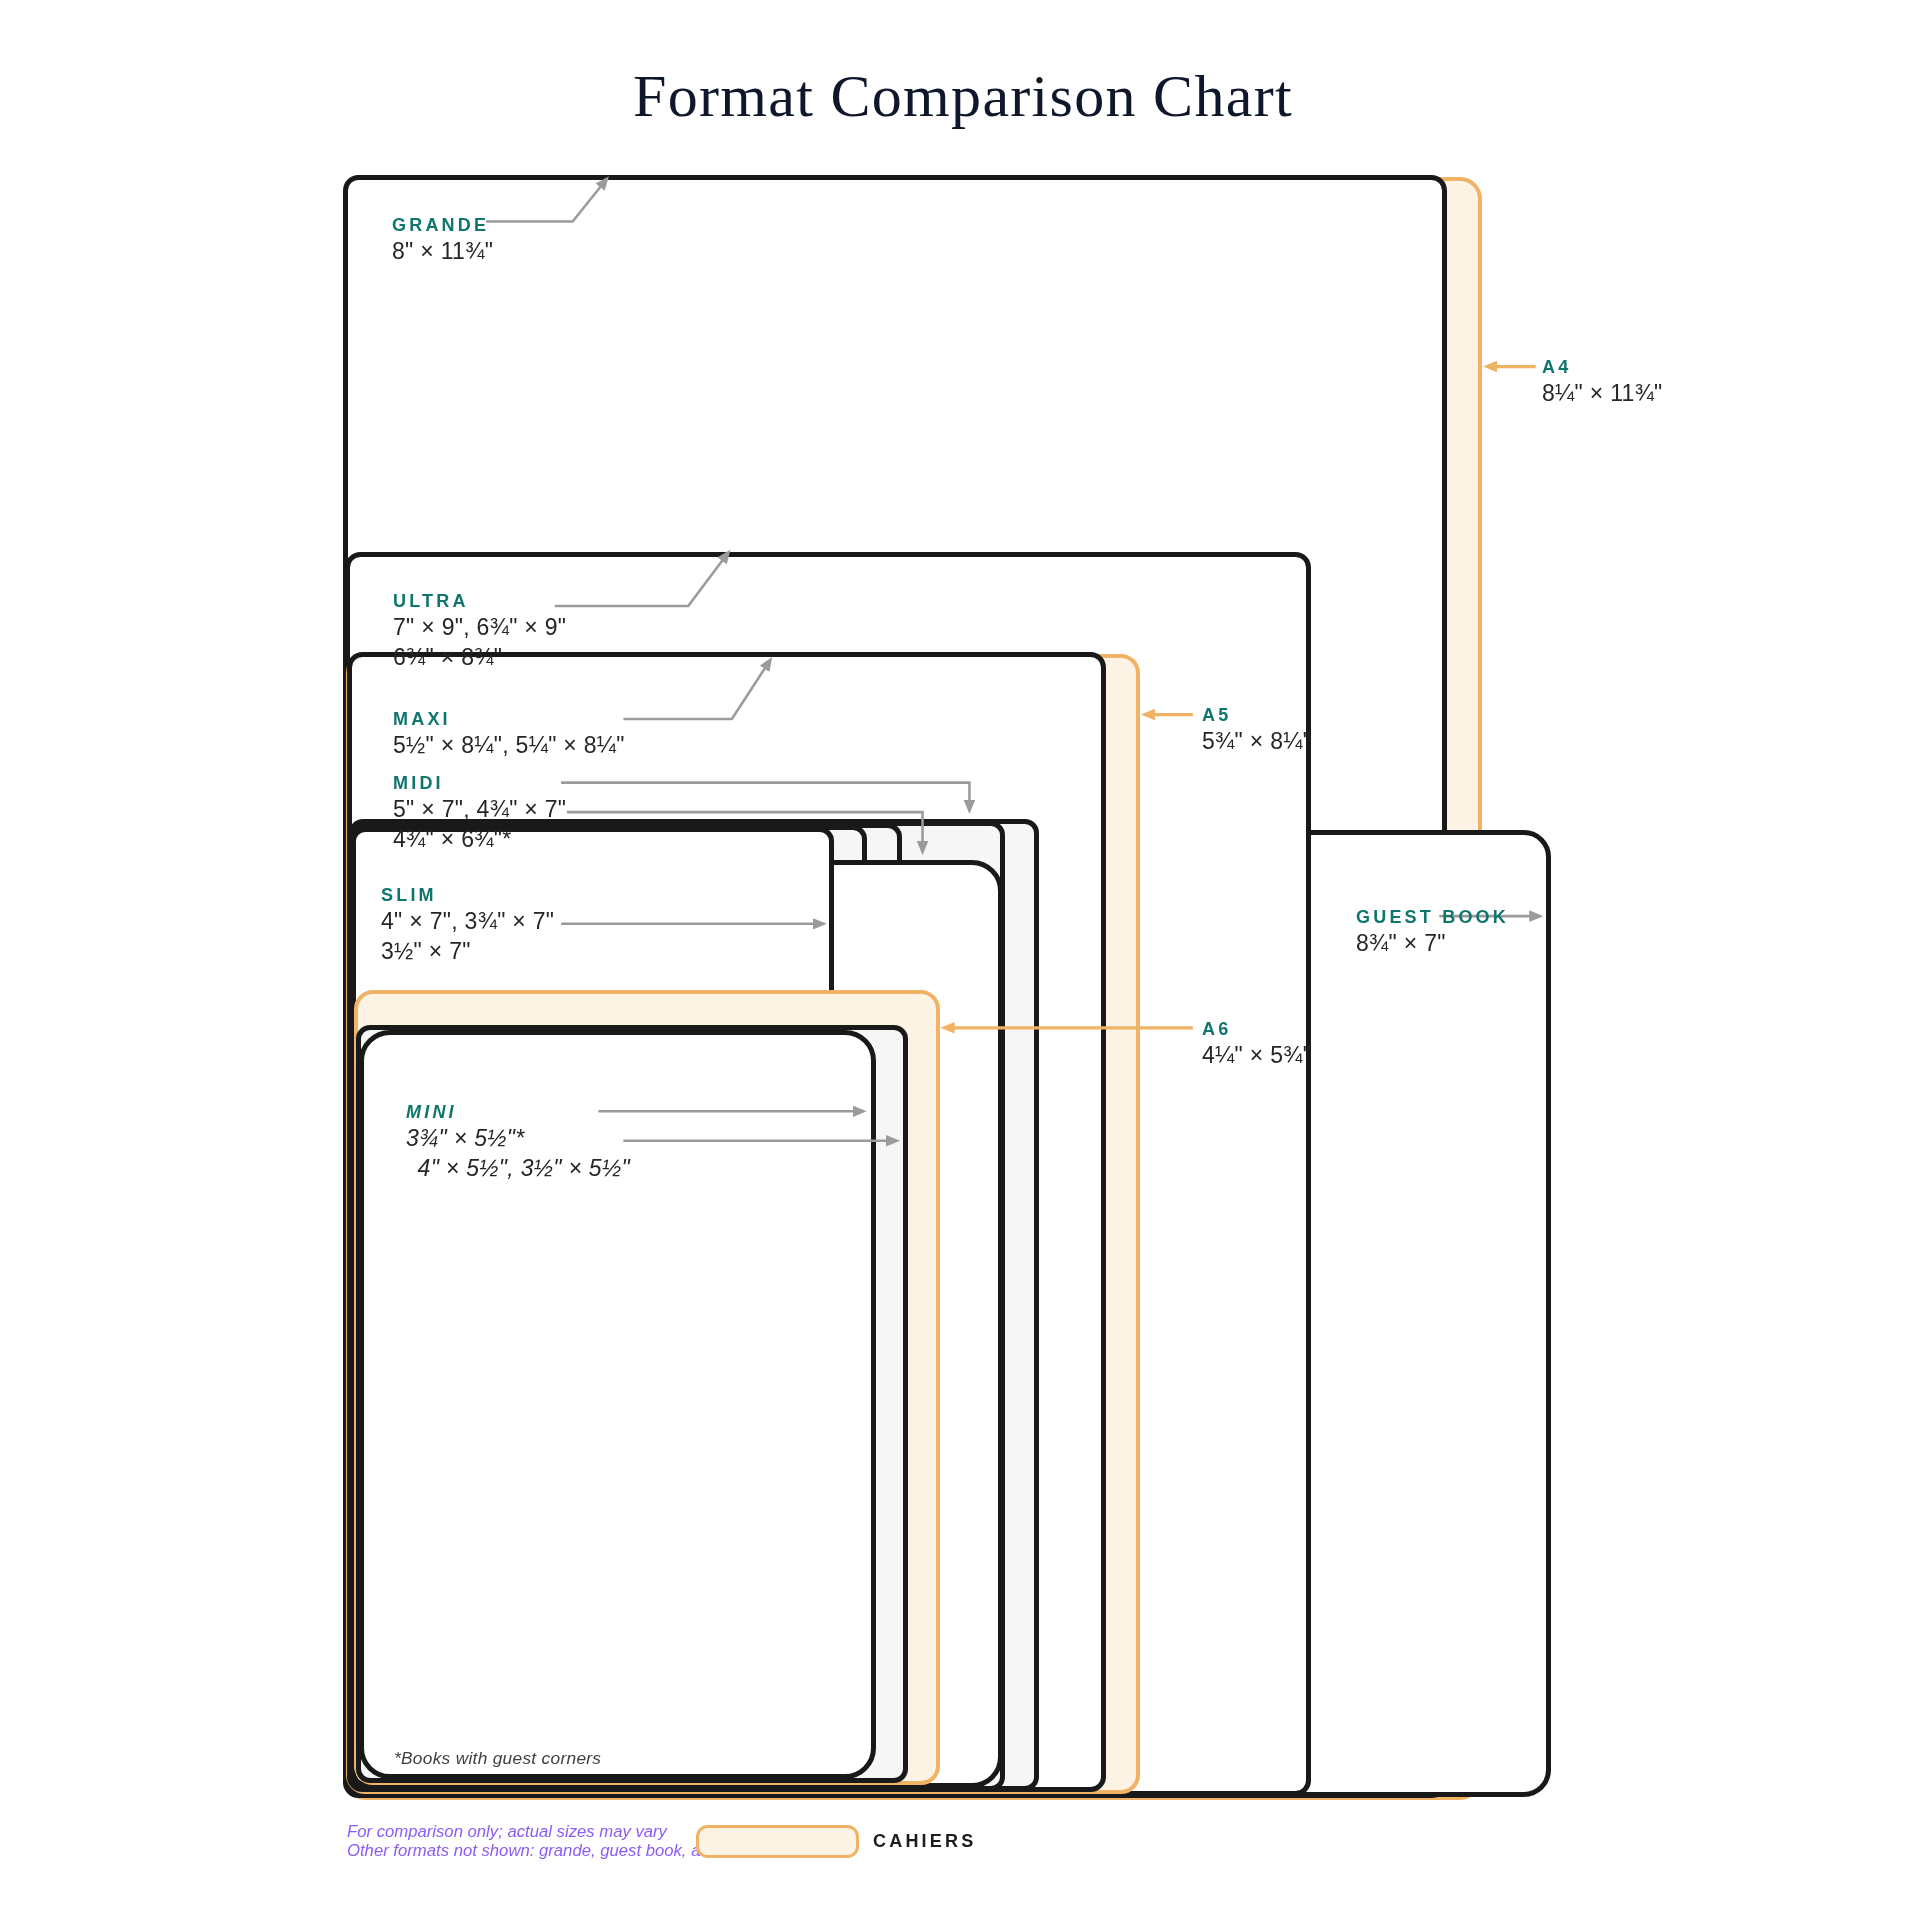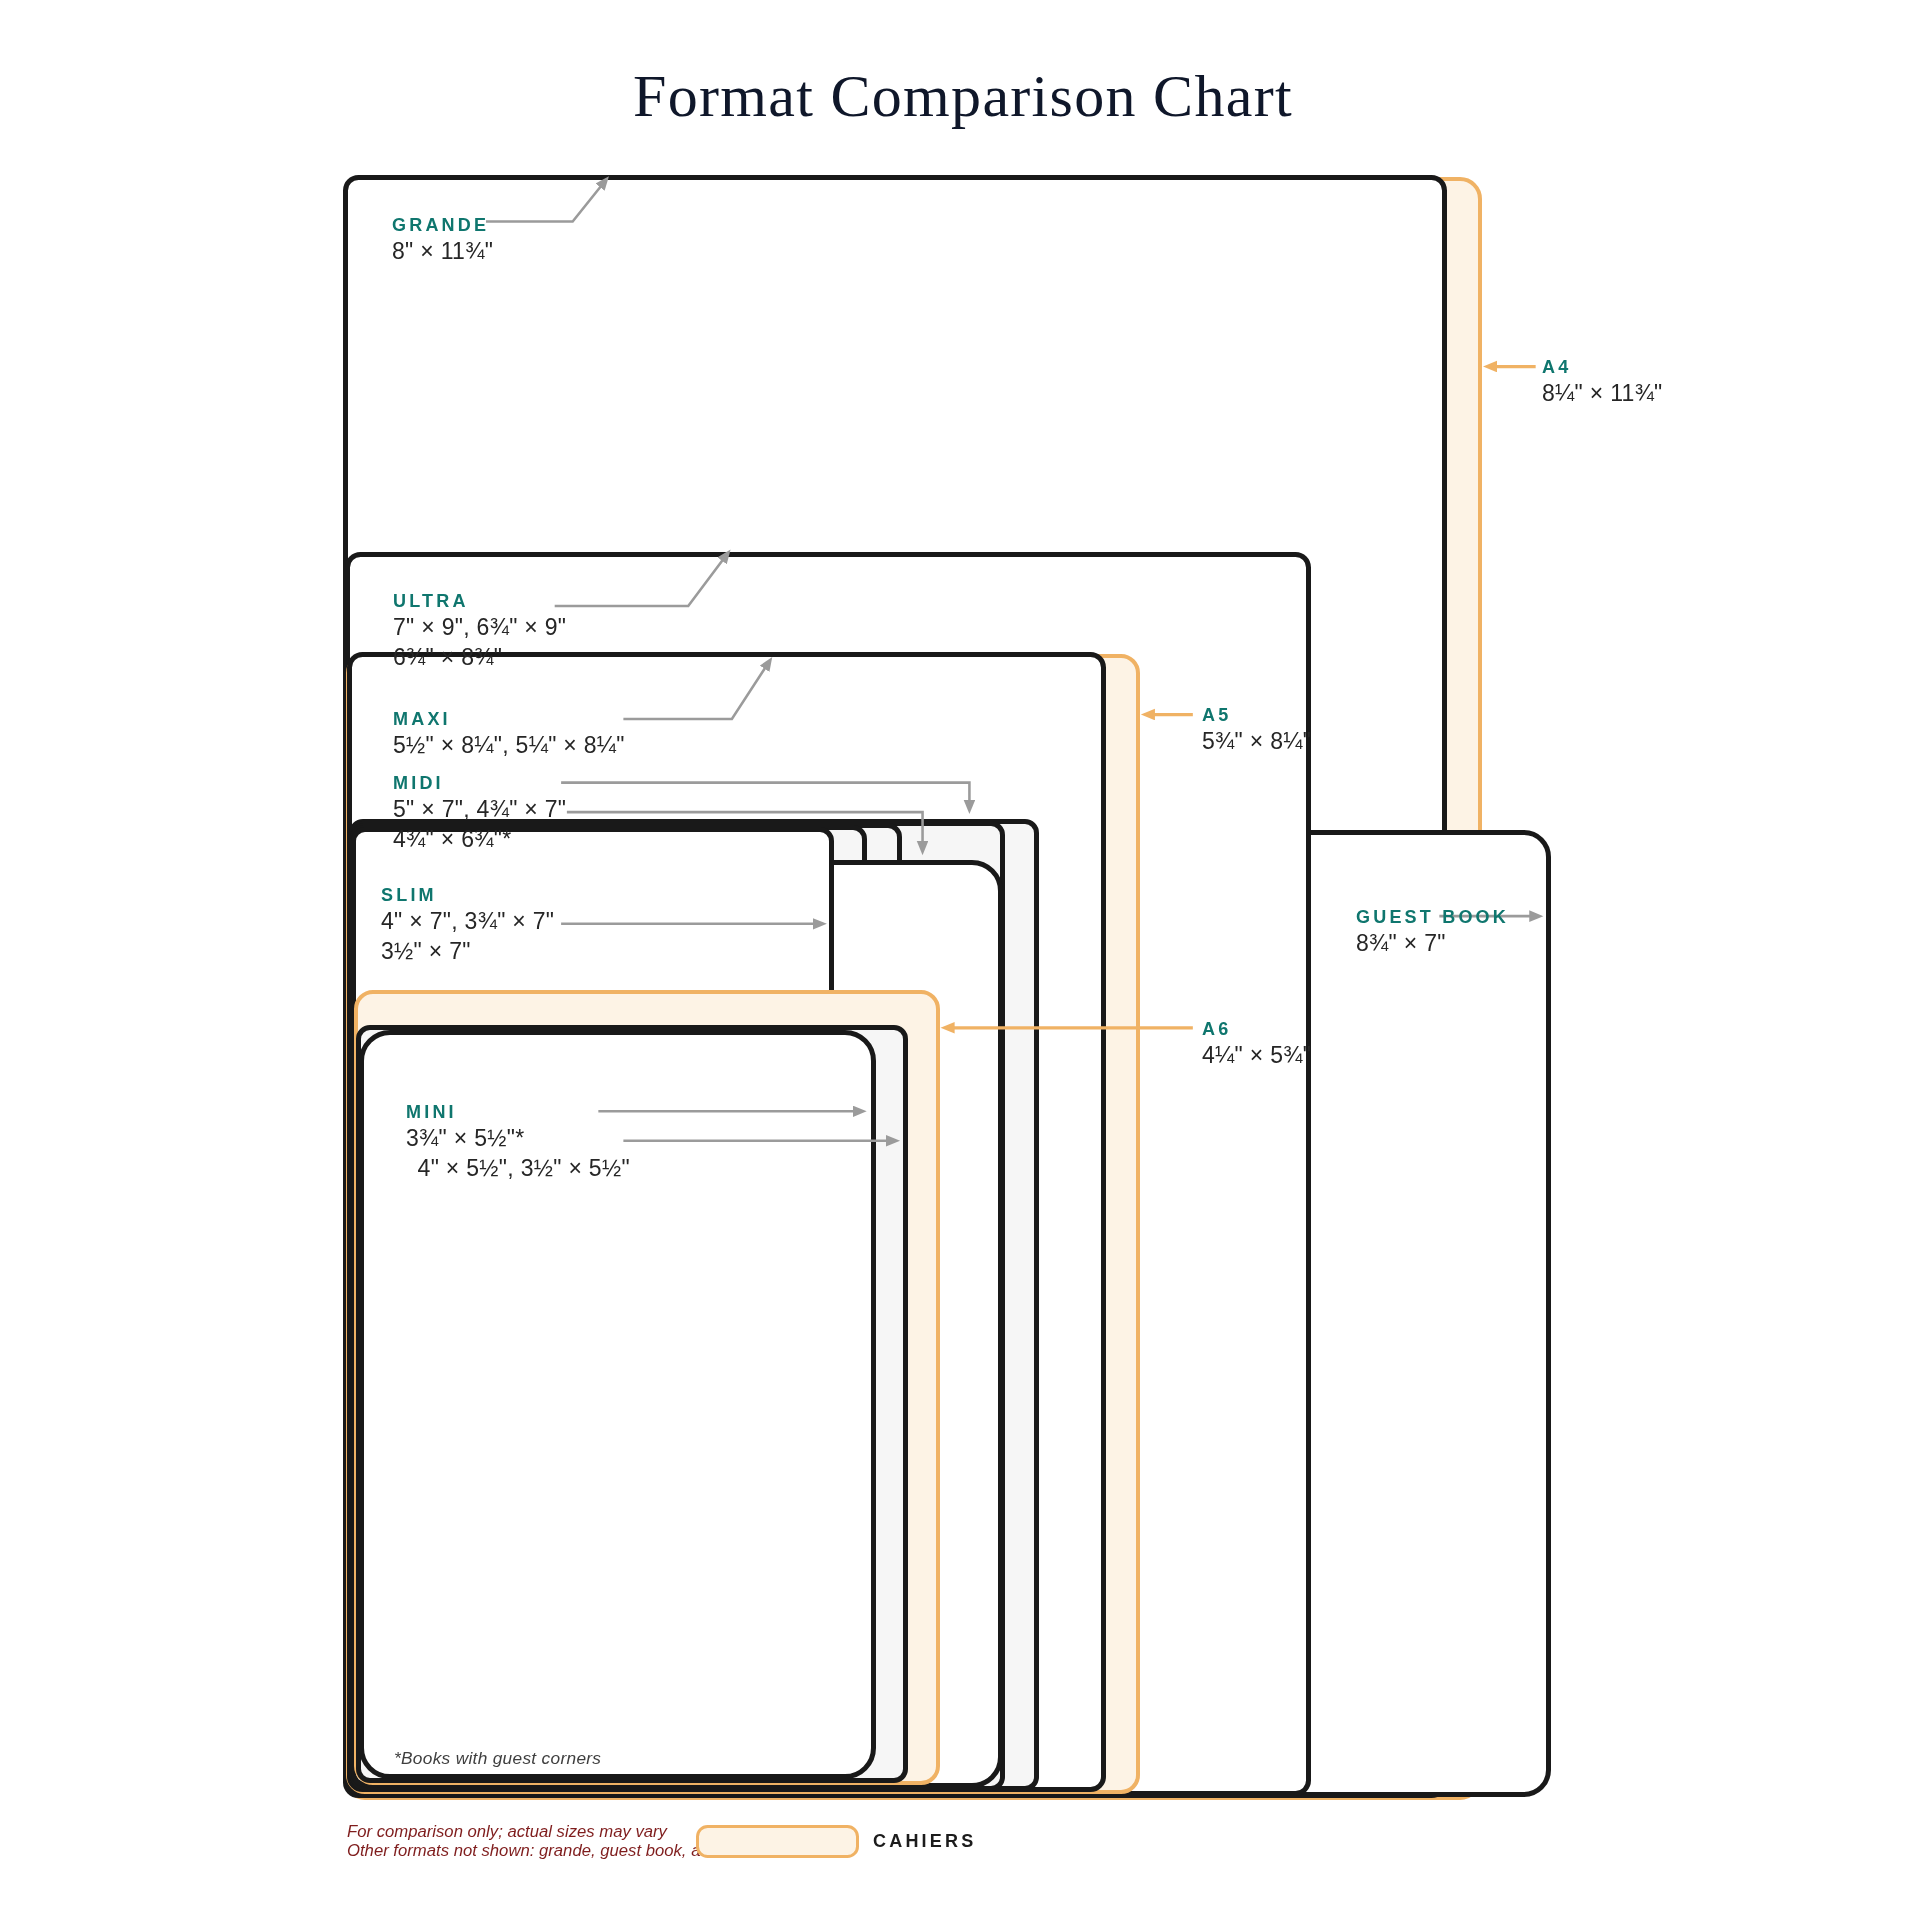--- a/index.html
+++ b/index.html
@@ -10,21 +10,21 @@
          color:#0f172a;letter-spacing:1.3px;}
   .box{position:absolute;box-sizing:border-box;}
   .box.black{border:5.1px solid #191919;background:#ffffff;}
   .box.blackgray{border:5.1px solid #191919;background:#f6f6f6;}
   .box.orange{border:4.5px solid #f0b264;background:#fdf3e5;}
   .fmt-label{position:absolute;white-space:nowrap;}
   .fmt-name{font-size:18px;font-weight:700;letter-spacing:3.2px;color:#0f766e;line-height:24.4px;margin-top:28px;}
   .fmt-size{font-size:23px;font-weight:400;letter-spacing:0.3px;color:#262626;line-height:29.5px;}
   .indent{padding-left:11.6px;}
   .note{position:absolute;font-style:italic;font-size:17.3px;color:#3f3f3f;letter-spacing:0.3px;}
-  .footer{position:absolute;font-style:italic;font-size:16.7px;line-height:19px;color:#7f1d1d;}
+  .footer{position:absolute;font-style:italic;font-size:16.7px;line-height:19px;color:#8b5cf6;}
   .legend-swatch{position:absolute;box-sizing:border-box;border:3.9px solid #f0b264;background:#fdf3e5;border-radius:11.6px;}
   .legend-label{position:absolute;font-size:18px;font-weight:700;letter-spacing:3.2px;color:#1c1c1c;text-align:right;}
   svg.arrows{position:absolute;left:0;top:0;pointer-events:none;}
 </style>
 </head>
 <body>
 
 <div id="canvas">
 
   <div class="title">Format Comparison Chart</div>
@@ -93,21 +93,21 @@
     <div class="fmt-size">5" × 7", 4¾" × 7"</div>
     <div class="fmt-size">4¾" × 6¾"*</div>
   </div>
 
   <div class="fmt-label" style="left:381px;top:855px;">
     <div class="fmt-name">SLIM</div>
     <div class="fmt-size">4" × 7", 3¾" × 7"</div>
     <div class="fmt-size">3½" × 7"</div>
   </div>
 
-  <div class="fmt-label" style="left:406px;top:1072px;">
+  <div class="fmt-label" style="left:406px;top:1072px;font-style:italic;">
     <div class="fmt-name">MINI</div>
     <div class="fmt-size">3¾" × 5½"*</div>
     <div class="fmt-size indent">4" × 5½", 3½" × 5½"</div>
   </div>
 
   <div class="fmt-label" style="left:1356px;top:877px;">
     <div class="fmt-name">GUEST BOOK</div>
     <div class="fmt-size">8¾" × 7"</div>
   </div>
 

